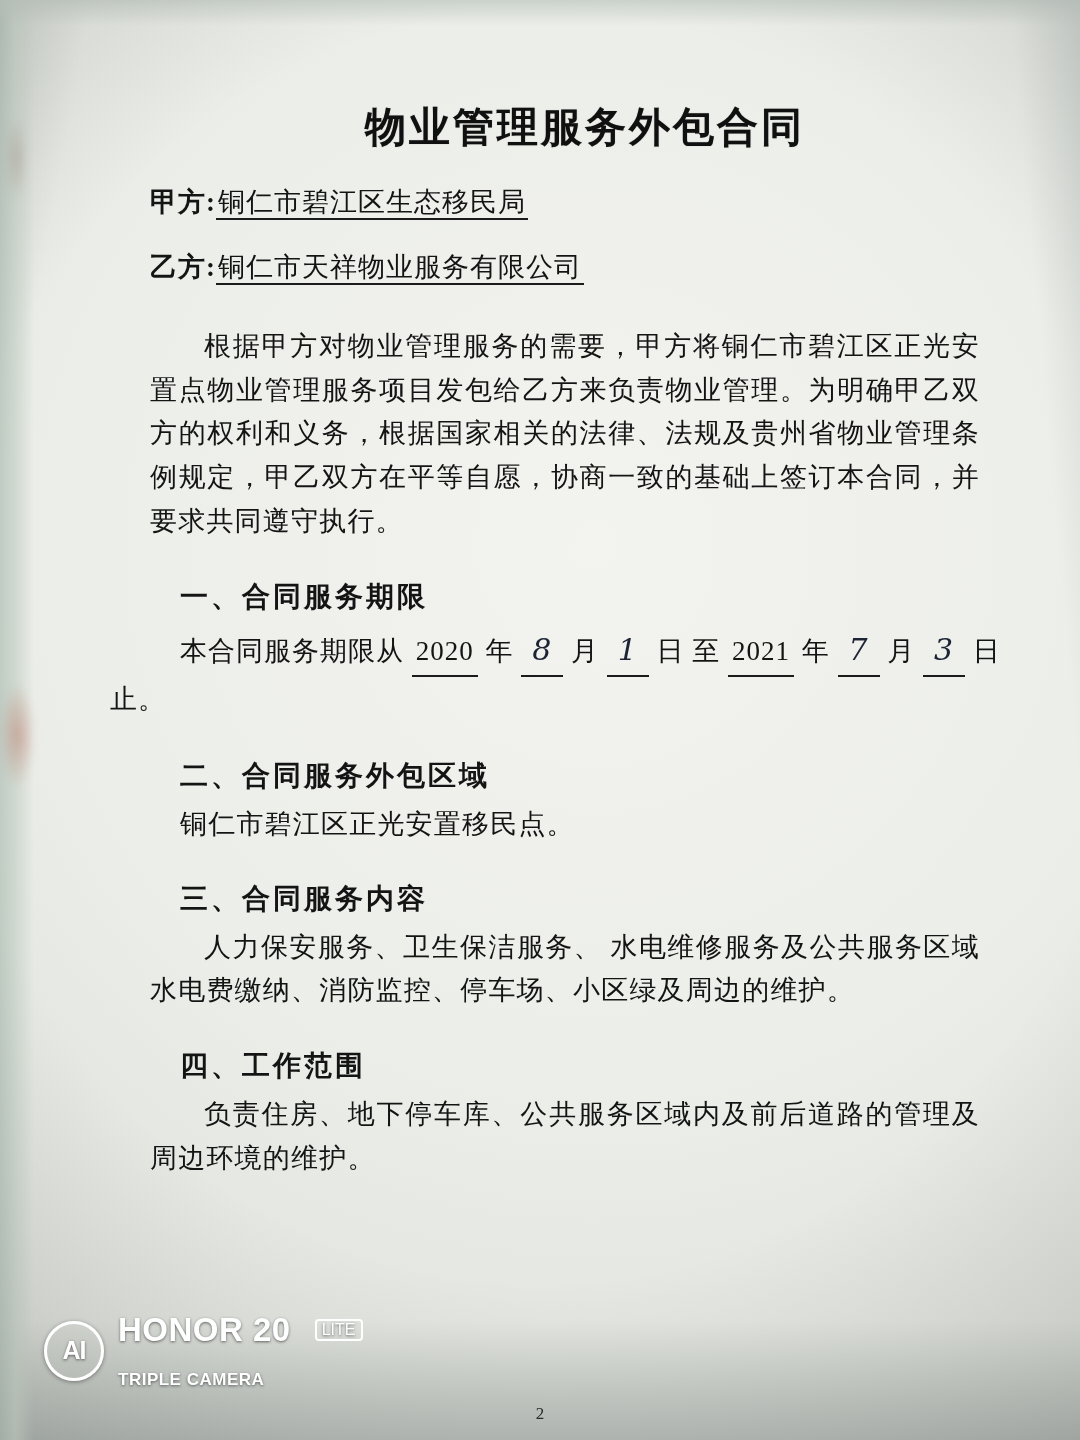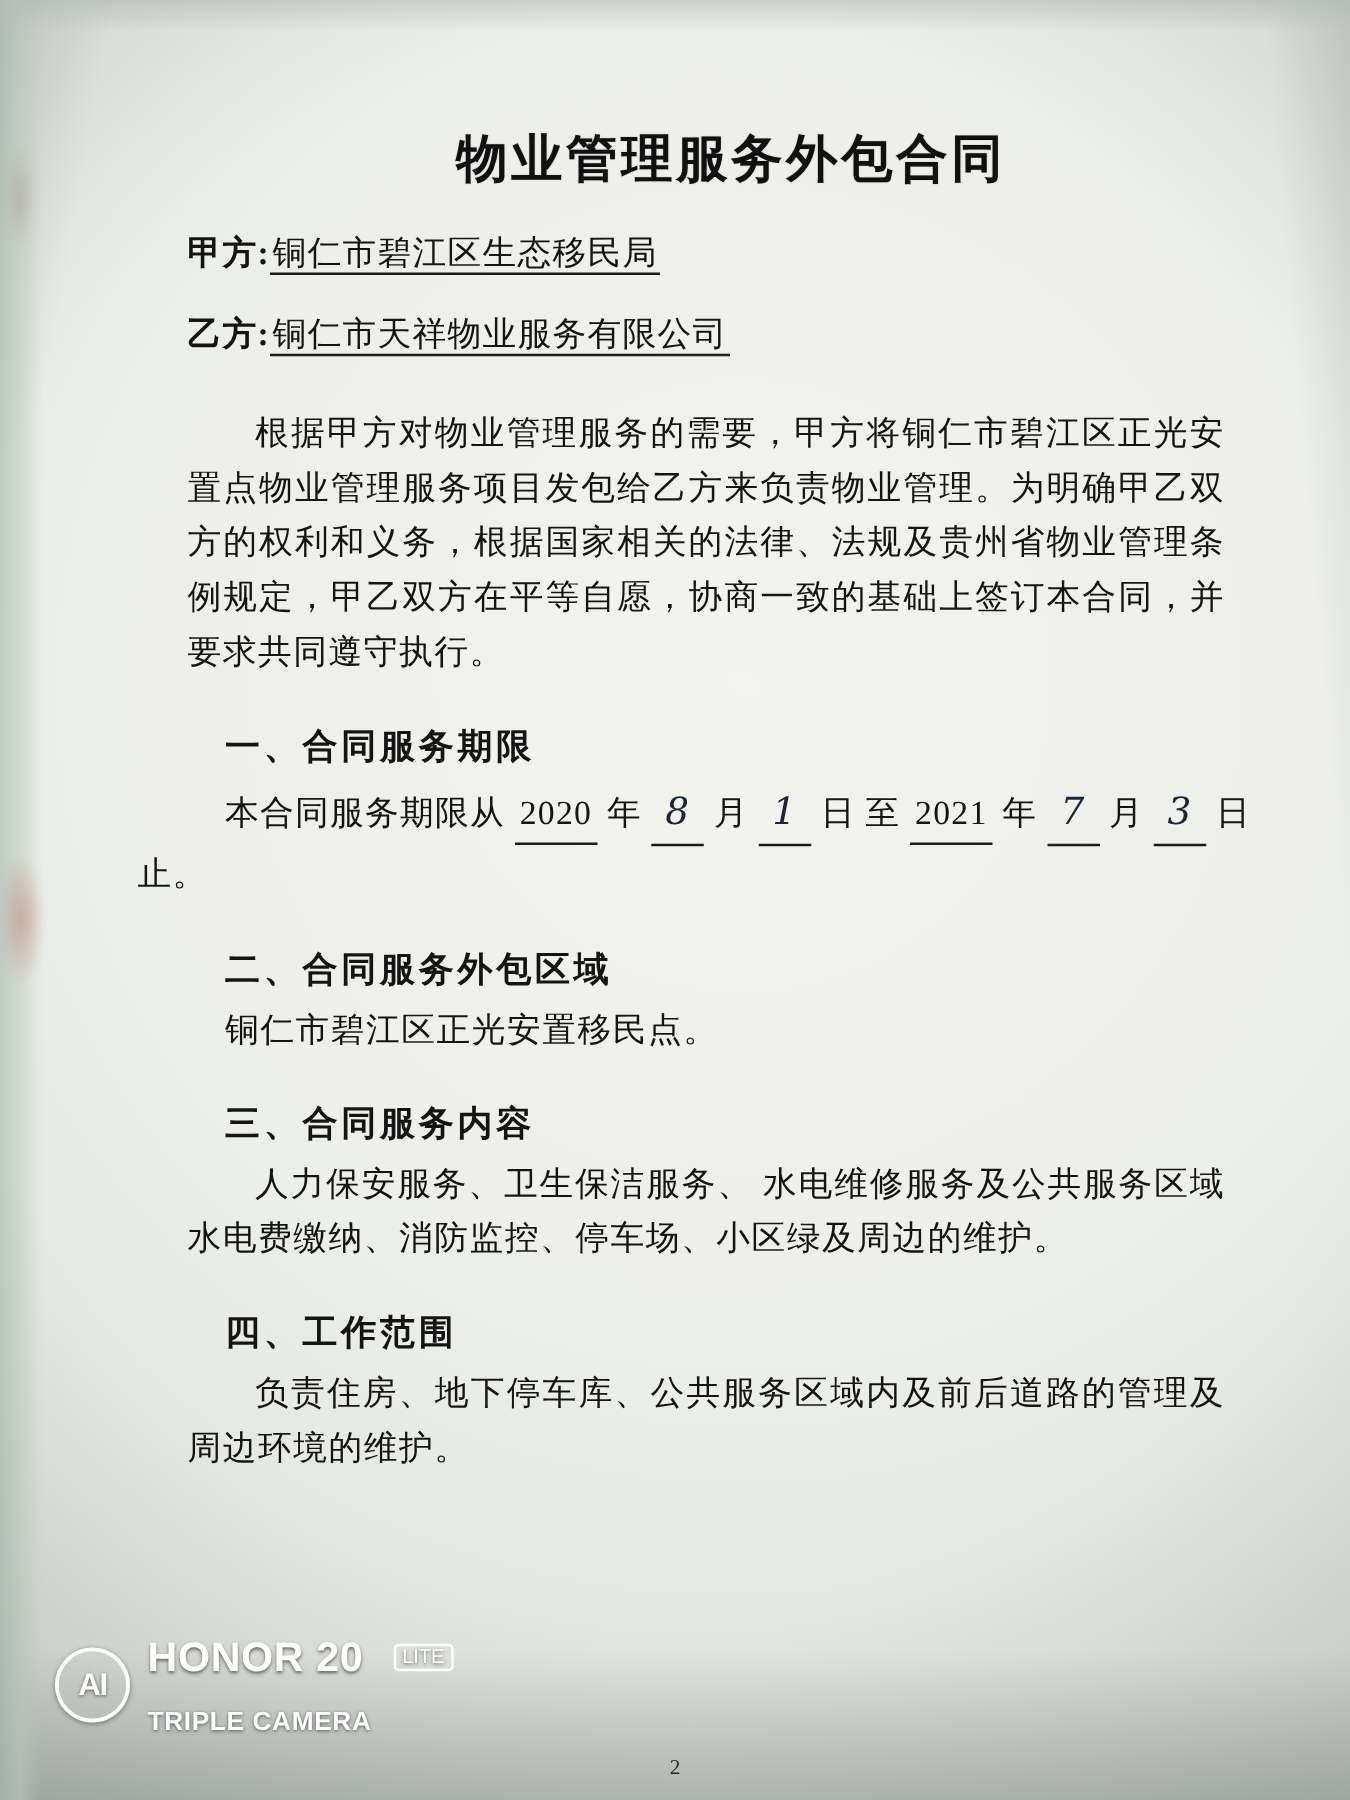--- a/index.html
+++ b/index.html
@@ -205,21 +205,21 @@
   .wm-lite {
     font-size: 16px;
     font-weight: 400;
     border: 2px solid #ffffff;
     border-radius: 4px;
     padding: 1px 5px;
     letter-spacing: 0;
   }
   .wm-l2 {
     font-family: "Liberation Sans", sans-serif;
-    font-size: 21px;
+    font-size: 17px;
     font-weight: 700;
     letter-spacing: .5px;
     margin-top: 24px;
   }
 </style>
 </head>
 <body>
 
 <div class="page">
   <div class="paper"></div>

